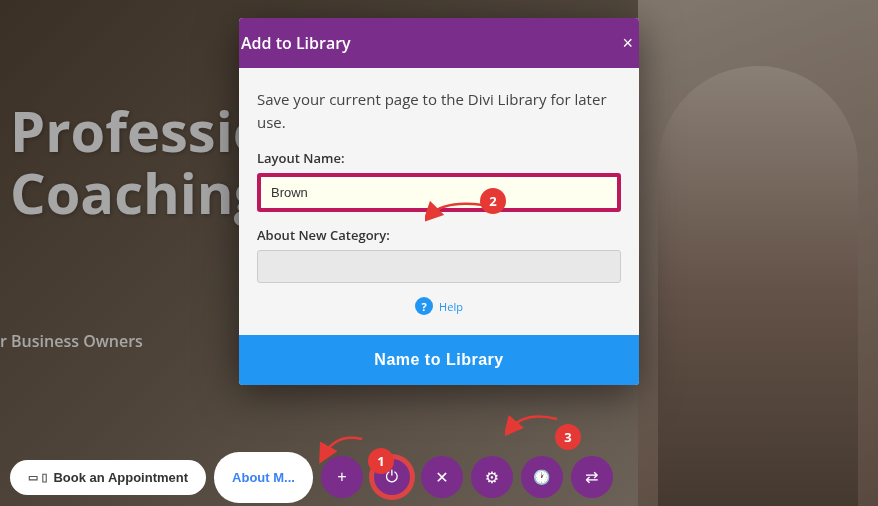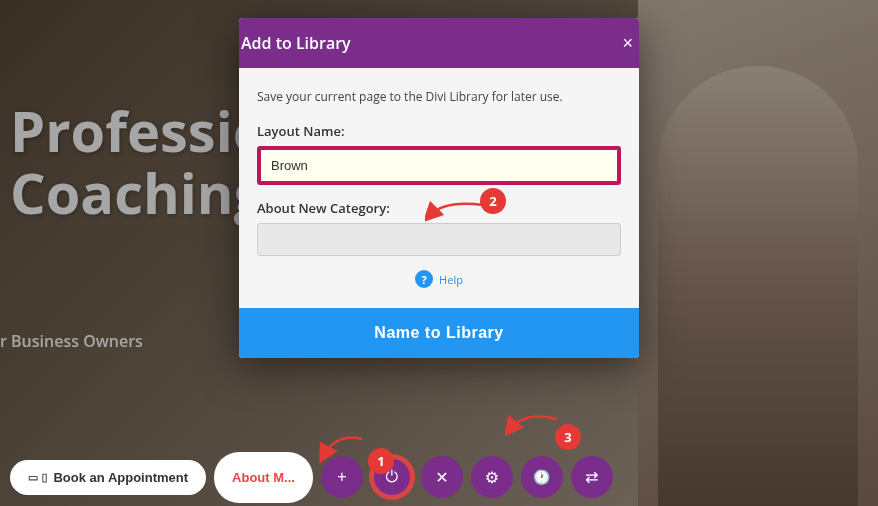--- a/index.html
+++ b/index.html
@@ -116,21 +116,21 @@
       line-height: 1;
       padding: 2px 4px;
     }
 
     .modal-body {
       padding: 20px 18px 16px;
       background: #f5f5f5;
     }
 
     .modal-description {
-      font-size: 12px;
+      font-size: 15px;
       color: #444;
       margin-bottom: 16px;
       line-height: 1.5;
     }
 
     .form-label {
       font-size: 13px;
       font-weight: 600;
       color: #333;
       margin-bottom: 6px;
@@ -244,21 +244,21 @@
       color: #555;
     }
 
     .toolbar-about-btn {
       background: white;
       border: none;
       border-radius: 25px;
       padding: 18px 18px;
       font-size: 13px;
       font-weight: 600;
-      color: #ef4444;
+      color: #3b82f6;
       cursor: pointer;
       white-space: nowrap;
     }
 
     .toolbar-circle-btn {
       width: 42px;
       height: 42px;
       border-radius: 50%;
       border: none;
       cursor: pointer;

